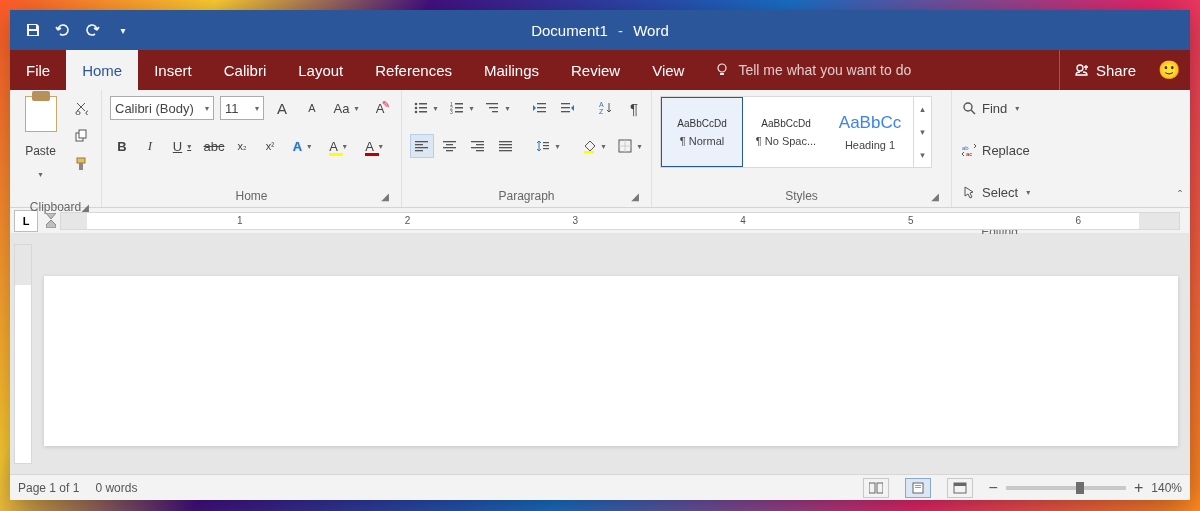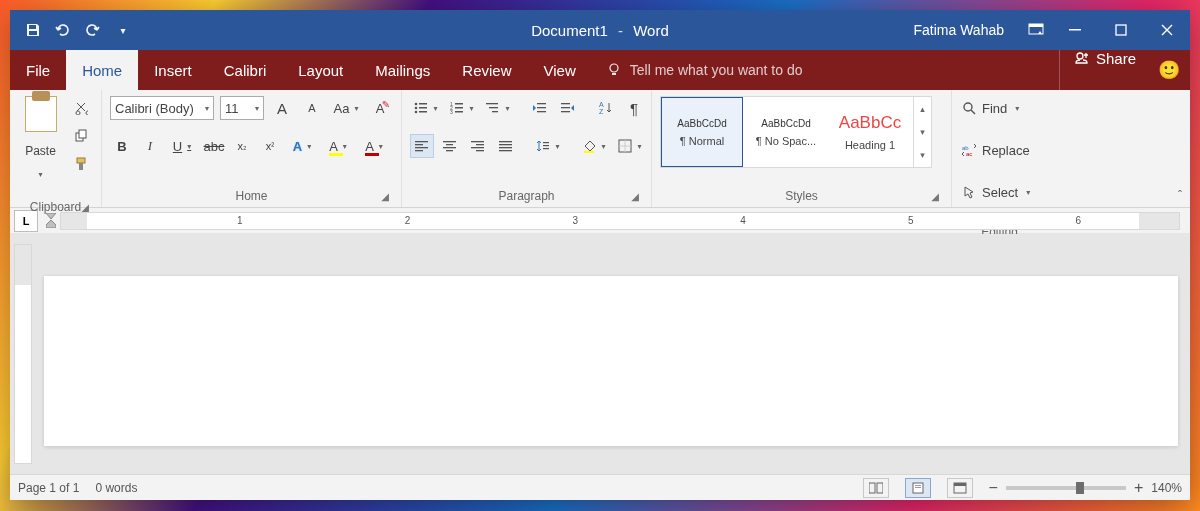--- a/index.html
+++ b/index.html
@@ -33,21 +33,21 @@
   .tabrow {
     height: 40px; background:#7f1d1d; color:#fff;
     display:flex; align-items:stretch; font-size:15px; position:relative;
   }
   .tab { padding:0 16px; display:flex; align-items:center; cursor:pointer; }
   .tab.active { background:#f3f3f3; color:#2b579a; }
   .tab.highlight { outline:4px solid #e21b1b; outline-offset:-2px; }
   .tellme { display:flex; align-items:center; gap:8px; margin-left:14px; opacity:.9; flex:1; cursor:text;}
   .tellme input { background:transparent; border:none; color:#fff; font-size:14px; outline:none; width:220px;}
   .tellme input::placeholder { color: rgba(255,255,255,.85);}
-  .share { display:flex; align-items:flex-start; gap:6px; padding:0 14px; border-left:1px solid rgba(255,255,255,.25); cursor:pointer; }
+  .share { display:flex; align-items:center; gap:6px; padding:0 14px; border-left:1px solid rgba(255,255,255,.25); cursor:pointer; }
   .emoji { width:40px; display:flex; align-items:center; justify-content:center; font-size:18px;}
 
   
   .ribbon {
     height: 118px; background:#f3f3f3; border-bottom:1px solid #d4d4d4;
     display:flex; font-size:12px; color:#444; position:relative;
   }
   .group { border-right:1px solid #e1e1e1; display:flex; flex-direction:column; padding:6px 8px 2px; }
   .group .body { flex:1; display:flex; align-items:flex-start; gap:6px;}
   .group .label { text-align:center; font-size:12px; color:#666; padding:2px 0; position:relative;margin-top:19px;}
@@ -130,53 +130,29 @@
             <path fill="none" stroke="#fff" stroke-width="1.6" d="M12 8A5 5 0 1 0 10 12m2-4l2-3m-2 3l-3-2"></path>
           </svg>
       </span>
       <span class="ic" style="font-size:10px;">▾</span>
     </div>
     <div class="doc-title">
       <span>Document1</span>
       <span class="dash">-</span>
       <span>Word</span>
     </div>
-    <div class="title-right">
-      <span class="username">Fatima Wahab</span>
-      <span class="ribbon-display">
-        <svg width="16" height="14" viewBox="0 0 16 14">
-            <rect x="1" y="1" width="14" height="10" fill="none" stroke="#fff"></rect>
-            <rect x="1" y="1" width="14" height="3" fill="#fff"></rect>
-            <path d="M12 8l2 3h-4z" fill="#fff"></path>
-          </svg>
-      </span>
-      <span class="winbtn">
-          <svg width="12" height="12">
-            <rect y="5" width="12" height="1.5" fill="#fff"></rect>
-          </svg>
-        </span>
-      <span class="winbtn">
-          <svg width="12" height="12">
-            <rect x="1" y="1" width="10" height="10" fill="none" stroke="#fff" stroke-width="1.3"></rect>
-          </svg>
-        </span>
-      <span class="winbtn">
-          <svg width="12" height="12">
-            <path d="M1 1l10 10M11 1L1 11" stroke="#fff" stroke-width="1.4"></path>
-          </svg>
-        </span>
-    </div>
   </div>
 
   <div class="tabrow">
     <div class="tab">File</div>
     <div class="tab active">Home</div>
     <div class="tab">Insert</div>
     <div class="tab">Calibri</div>
     <div class="tab">Layout</div>
+    <div class="tab">References</div>
     <div class="tab">Mailings</div>
     <div class="tab">Review</div>
     <div class="tab">View</div>
     <div class="tellme">
       <svg width="16" height="16">
           <circle cx="8" cy="6" r="4" fill="none" stroke="#fff" stroke-width="1.2"></circle>
           <path d="M6 11h4v2H6z" fill="#fff"></path>
         </svg>
       <input placeholder="Tell me what you want to do" style="">
     </div>
@@ -385,21 +361,21 @@
         <div class="style-list">
           <div class="style-item sel">
             <div class="preview">AaBbCcDd</div>
             <div>¶ Normal</div>
           </div>
           <div class="style-item">
             <div class="preview">AaBbCcDd</div>
             <div>¶ No Spac...</div>
           </div>
           <div class="style-item">
-            <div class="preview" style="color:#ef4444;font-size:17px;">AaBbCc</div>
+            <div class="preview" style="color:#3b82f6;font-size:17px;">AaBbCc</div>
             <div>Heading 1</div>
           </div>
           <div class="style-more">
             <div>▴</div>
             <div>▾</div>
             <div>▾</div>
           </div>
         </div>
       </div>
       <div class="label"><span>Styles</span><span class="launcher">◢</span></div>

